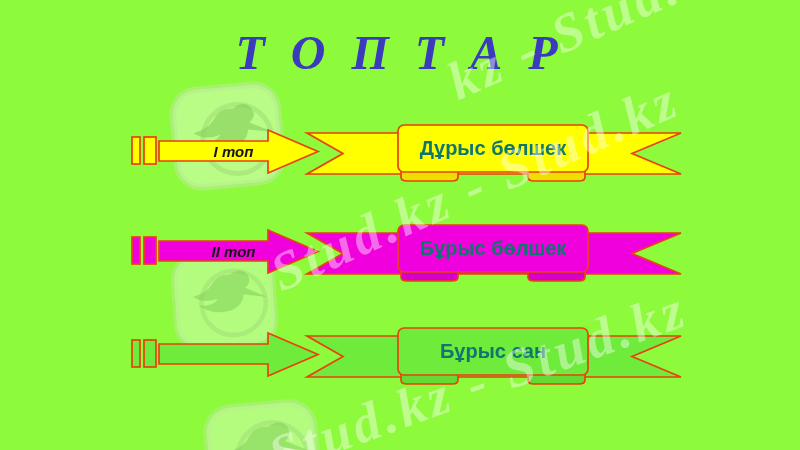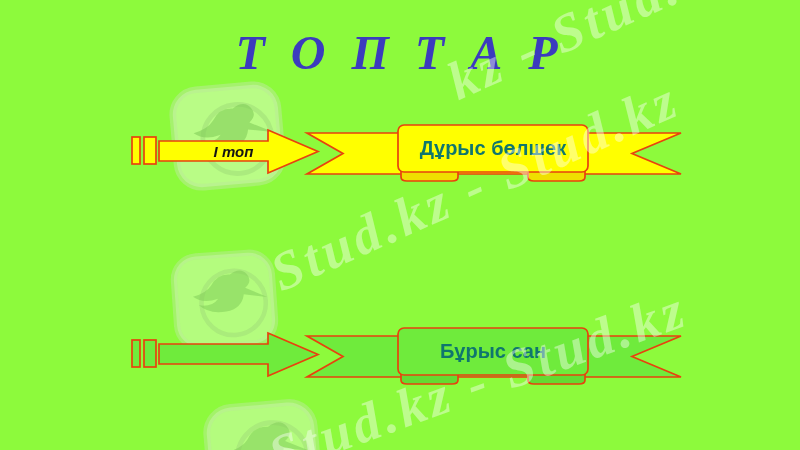--- a/index.html
+++ b/index.html
@@ -94,20 +94,35 @@
         <rect x="270" y="2" width="190" height="47" rx="6" fill="#FFFF00"></rect>
         <rect x="4" y="14" width="8" height="27" fill="#FFFF00"></rect>
         <rect x="16" y="14" width="12" height="27" fill="#FFFF00"></rect>
         <polygon points="31,18 140,18 140,7 190,28.5 140,50 140,38 31,38" fill="#FFFF00"></polygon>
       </g>
     </svg>
     <div class="arrow-label">I топ</div>
     <div class="ribbon-label">Дұрыс бөлшек</div>
   </div>
 
+  <div class="row row-2">
+    <svg width="566" height="64" viewBox="0 0 566 64">
+      <g stroke="#E8420E" stroke-width="1.7" stroke-linejoin="miter">
+        <polygon points="179,10 553,10 504,30.5 553,51 179,51 215,30.5" fill="#F000DC"></polygon>
+        <path d="M273,47 h57 v7 q0,4 -6,4 h-45 q-6,0 -6,-4 z" fill="#D800C6"></path>
+        <path d="M400,47 h57 v7 q0,4 -6,4 h-45 q-6,0 -6,-4 z" fill="#D800C6"></path>
+        <rect x="270" y="2" width="190" height="47" rx="6" fill="#F000DC"></rect>
+        <rect x="4" y="14" width="8" height="27" fill="#F000DC"></rect>
+        <rect x="16" y="14" width="12" height="27" fill="#F000DC"></rect>
+        <polygon points="31,18 140,18 140,7 190,28.5 140,50 140,38 31,38" fill="#F000DC"></polygon>
+      </g>
+    </svg>
+    <div class="arrow-label">II топ</div>
+    <div class="ribbon-label">Бұрыс бөлшек</div>
+  </div>
 
   <div class="row row-3">
     <svg width="566" height="64" viewBox="0 0 566 64">
       <g stroke="#E8420E" stroke-width="1.7" stroke-linejoin="miter">
         <polygon points="179,10 553,10 504,30.5 553,51 179,51 215,30.5" fill="#6FEB3C"></polygon>
         <path d="M273,47 h57 v7 q0,4 -6,4 h-45 q-6,0 -6,-4 z" fill="#63DB32"></path>
         <path d="M400,47 h57 v7 q0,4 -6,4 h-45 q-6,0 -6,-4 z" fill="#63DB32"></path>
         <rect x="270" y="2" width="190" height="47" rx="6" fill="#6FEB3C"></rect>
         <rect x="4" y="14" width="8" height="27" fill="#6FEB3C"></rect>
         <rect x="16" y="14" width="12" height="27" fill="#6FEB3C"></rect>

